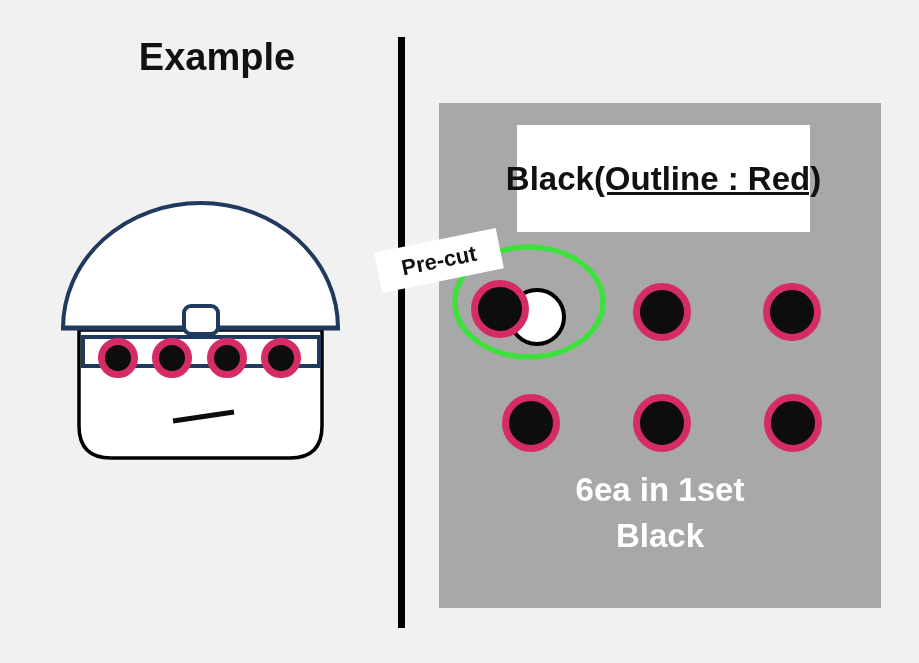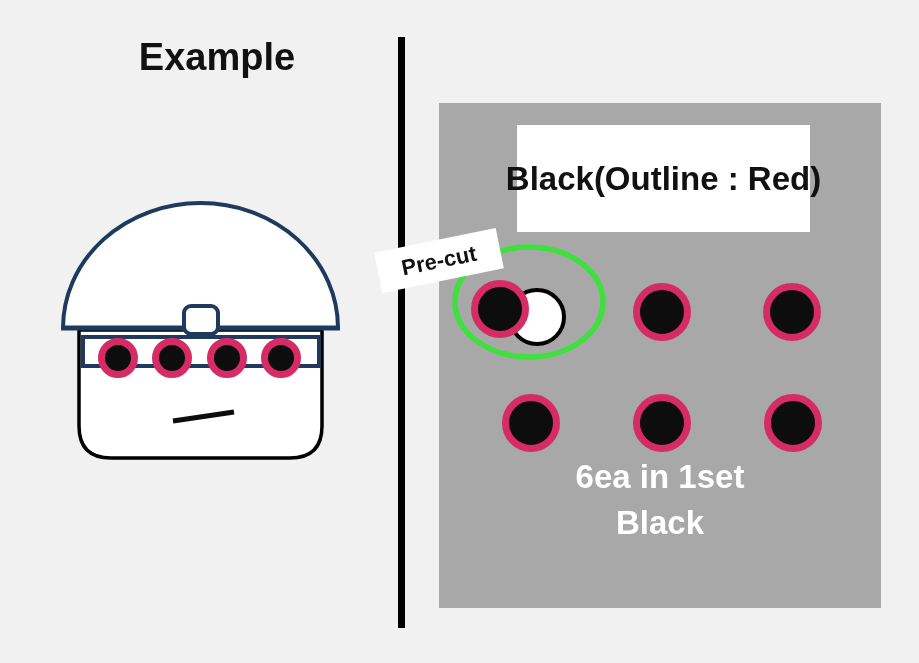--- a/index.html
+++ b/index.html
@@ -28,25 +28,25 @@
     text-align:center;
   }
   .precut{
     left:377px;top:240px;width:124px;height:41px;
     background:var(--label-bg,#fff);
     transform:rotate(-11.5deg);
     display:flex;align-items:center;justify-content:center;
     font-weight:bold;font-size:22px;color:#111;
   }
   .bottom-text{
-    left:439px;top:454px;width:442px;
+    left:439px;top:467px;width:442px;
     text-align:center;font-weight:bold;font-size:33px;line-height:46px;
     color:var(--bottom-text,#fff);
   }
-  .pre{white-space:pre;}
+  .pre{white-space:pre;text-decoration:underline;}
   svg{display:block;}
 </style>
 </head>
 <body>
 
 <div class="stage">
 
   <div class="abs gray-box"></div>
 
   <svg class="abs" style="left:0;top:0;" width="919" height="663" viewBox="0 0 919 663">

